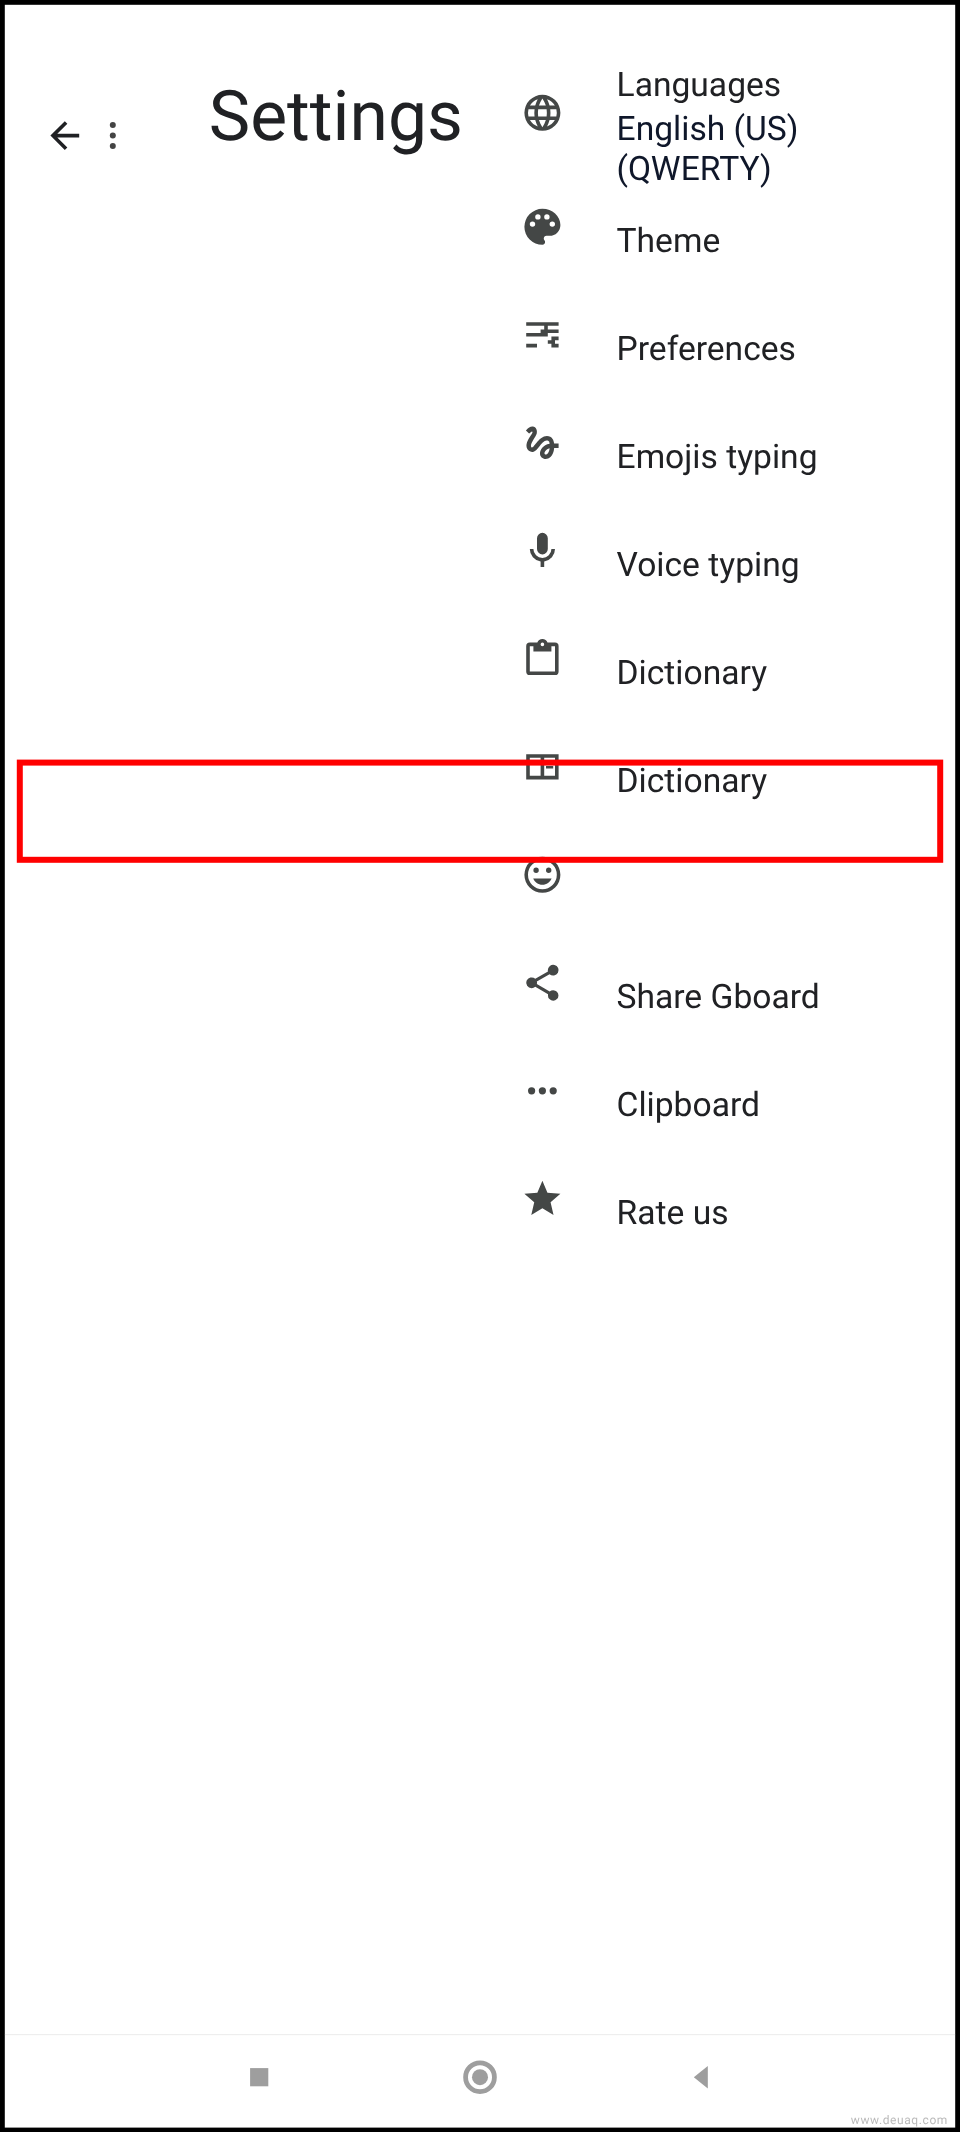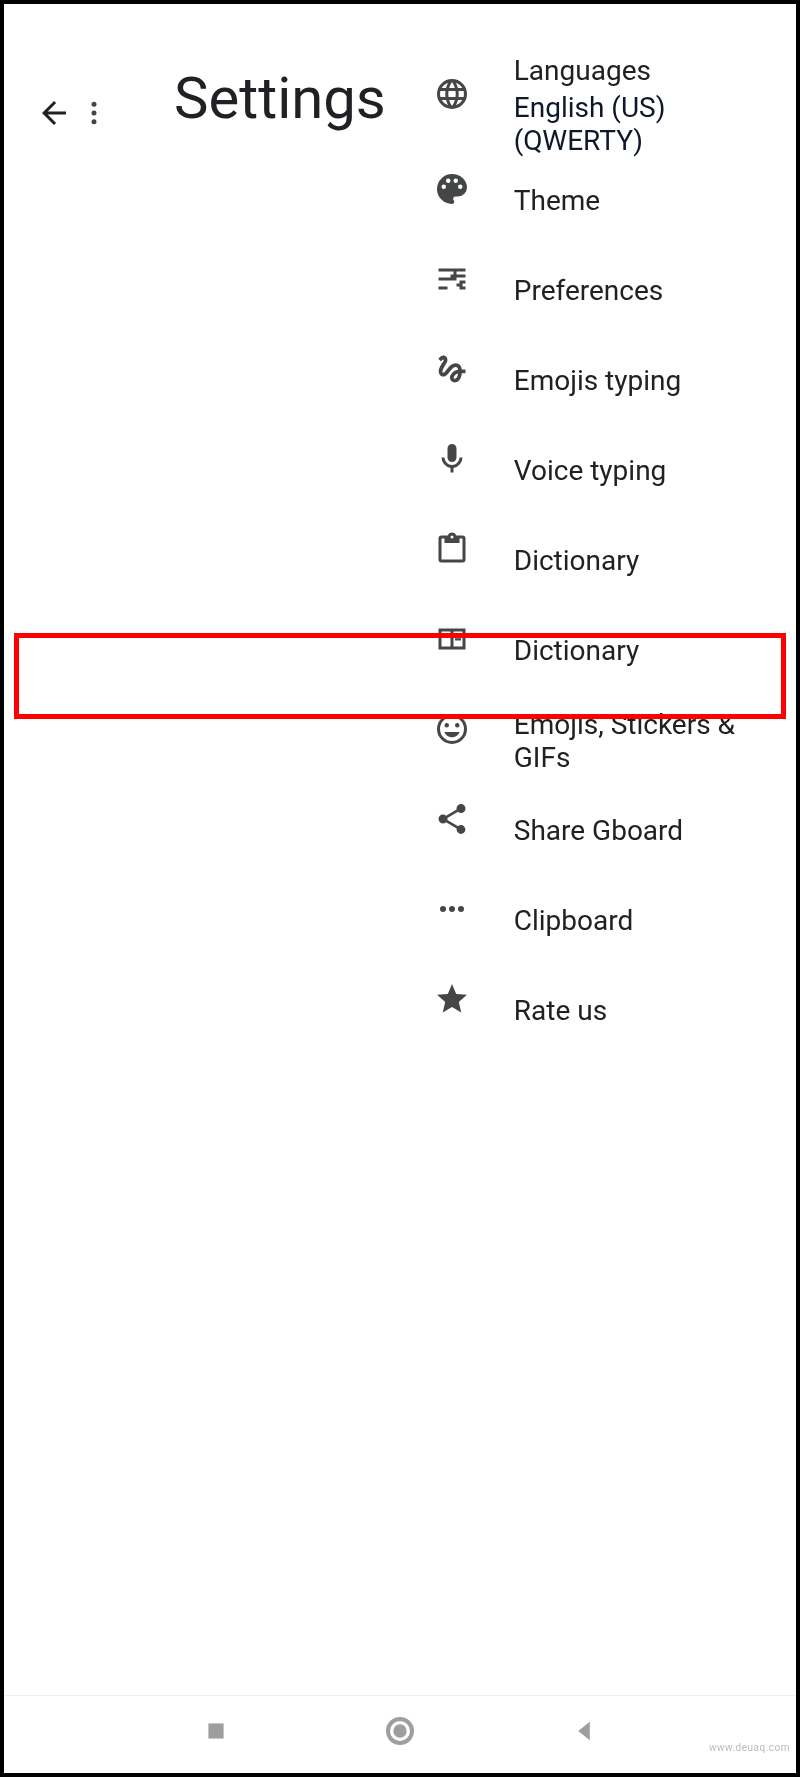--- a/index.html
+++ b/index.html
@@ -99,21 +99,21 @@
     border-top: 1px solid #eee;
   }
   .navbar .nav-btn {
     width: 40px; height: 40px;
     display:flex; align-items:center; justify-content:center;
     cursor:pointer;
   }
   .navbar svg { fill:#9e9e9e; }
   .watermark {
     position:absolute;
-    bottom: 20px; right: 6px;
+    bottom: 0; right: 6px;
     font-size: 10px;
     color: #bbb;
     letter-spacing: 0.5px;
   }
 </style>
 </head>
 <body>
 
 <div class="container">
 
@@ -214,23 +214,20 @@
         <span class="label">Dictionary</span>
       </div>
     </div>
 
     <div class="item">
       <span class="icon">
         <svg viewBox="0 0 24 24">
             <path d="M12 2a10 10 0 1 0 0 20 10 10 0 0 0 0-20zm0 18a8 8 0 1 1 0-16 8 8 0 0 1 0 16zM8.5 11A1.5 1.5 0 1 0 8.5 8a1.5 1.5 0 0 0 0 3zm7 0a1.5 1.5 0 1 0 0-3 1.5 1.5 0 0 0 0 3zM12 17.5c2.33 0 4.31-1.46 5.11-3.5H6.89c.8 2.04 2.78 3.5 5.11 3.5z"></path>
           </svg>
       </span>
-      <div class="text-block">
-        <span class="label">Emojis, Stickers &amp; GIFs</span>
-      </div>
     </div>
 
     <div class="item">
       <span class="icon">
         <svg viewBox="0 0 24 24">
             <path d="M18 16.08a2.91 2.91 0 0 0-1.96.77L8.91 12.7c.06-.23.09-.46.09-.7s-.03-.47-.09-.7l7.05-4.11A3 3 0 1 0 15 5c0 .24.03.47.09.7L8.04 9.81A3 3 0 1 0 6 15a2.98 2.98 0 0 0 2.04-.81l7.12 4.16c-.05.21-.08.43-.08.65a2.92 2.92 0 1 0 2.92-2.92z"></path>
           </svg>
       </span>
       <div class="text-block">
         <span class="label">Share Gboard</span>

